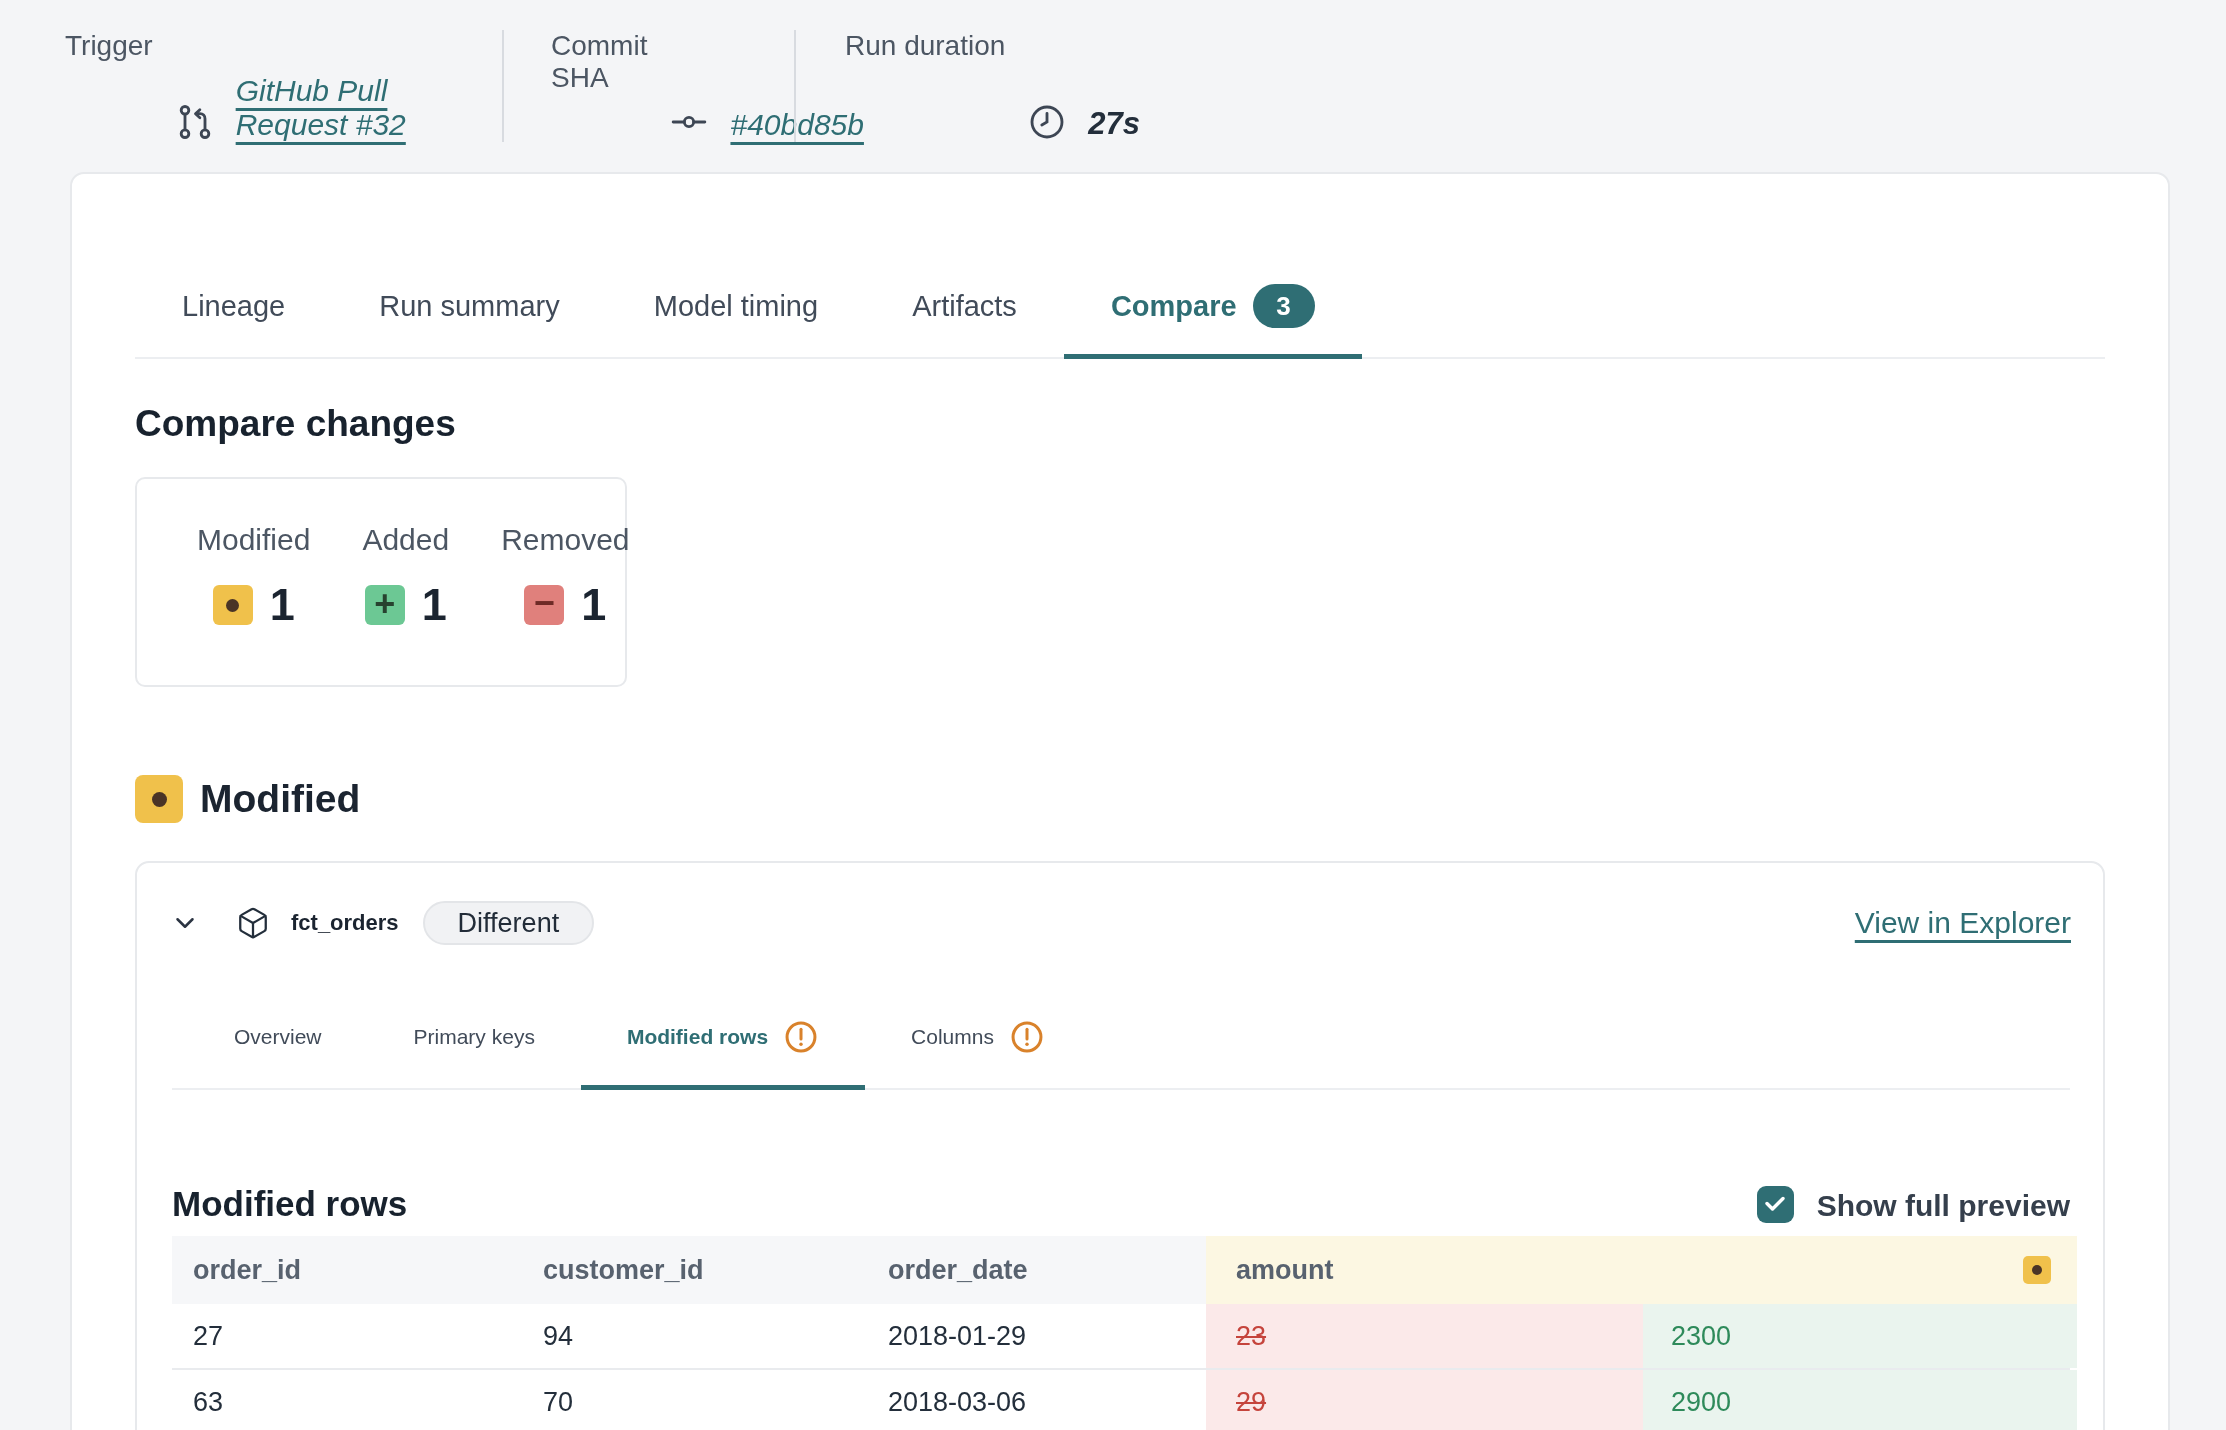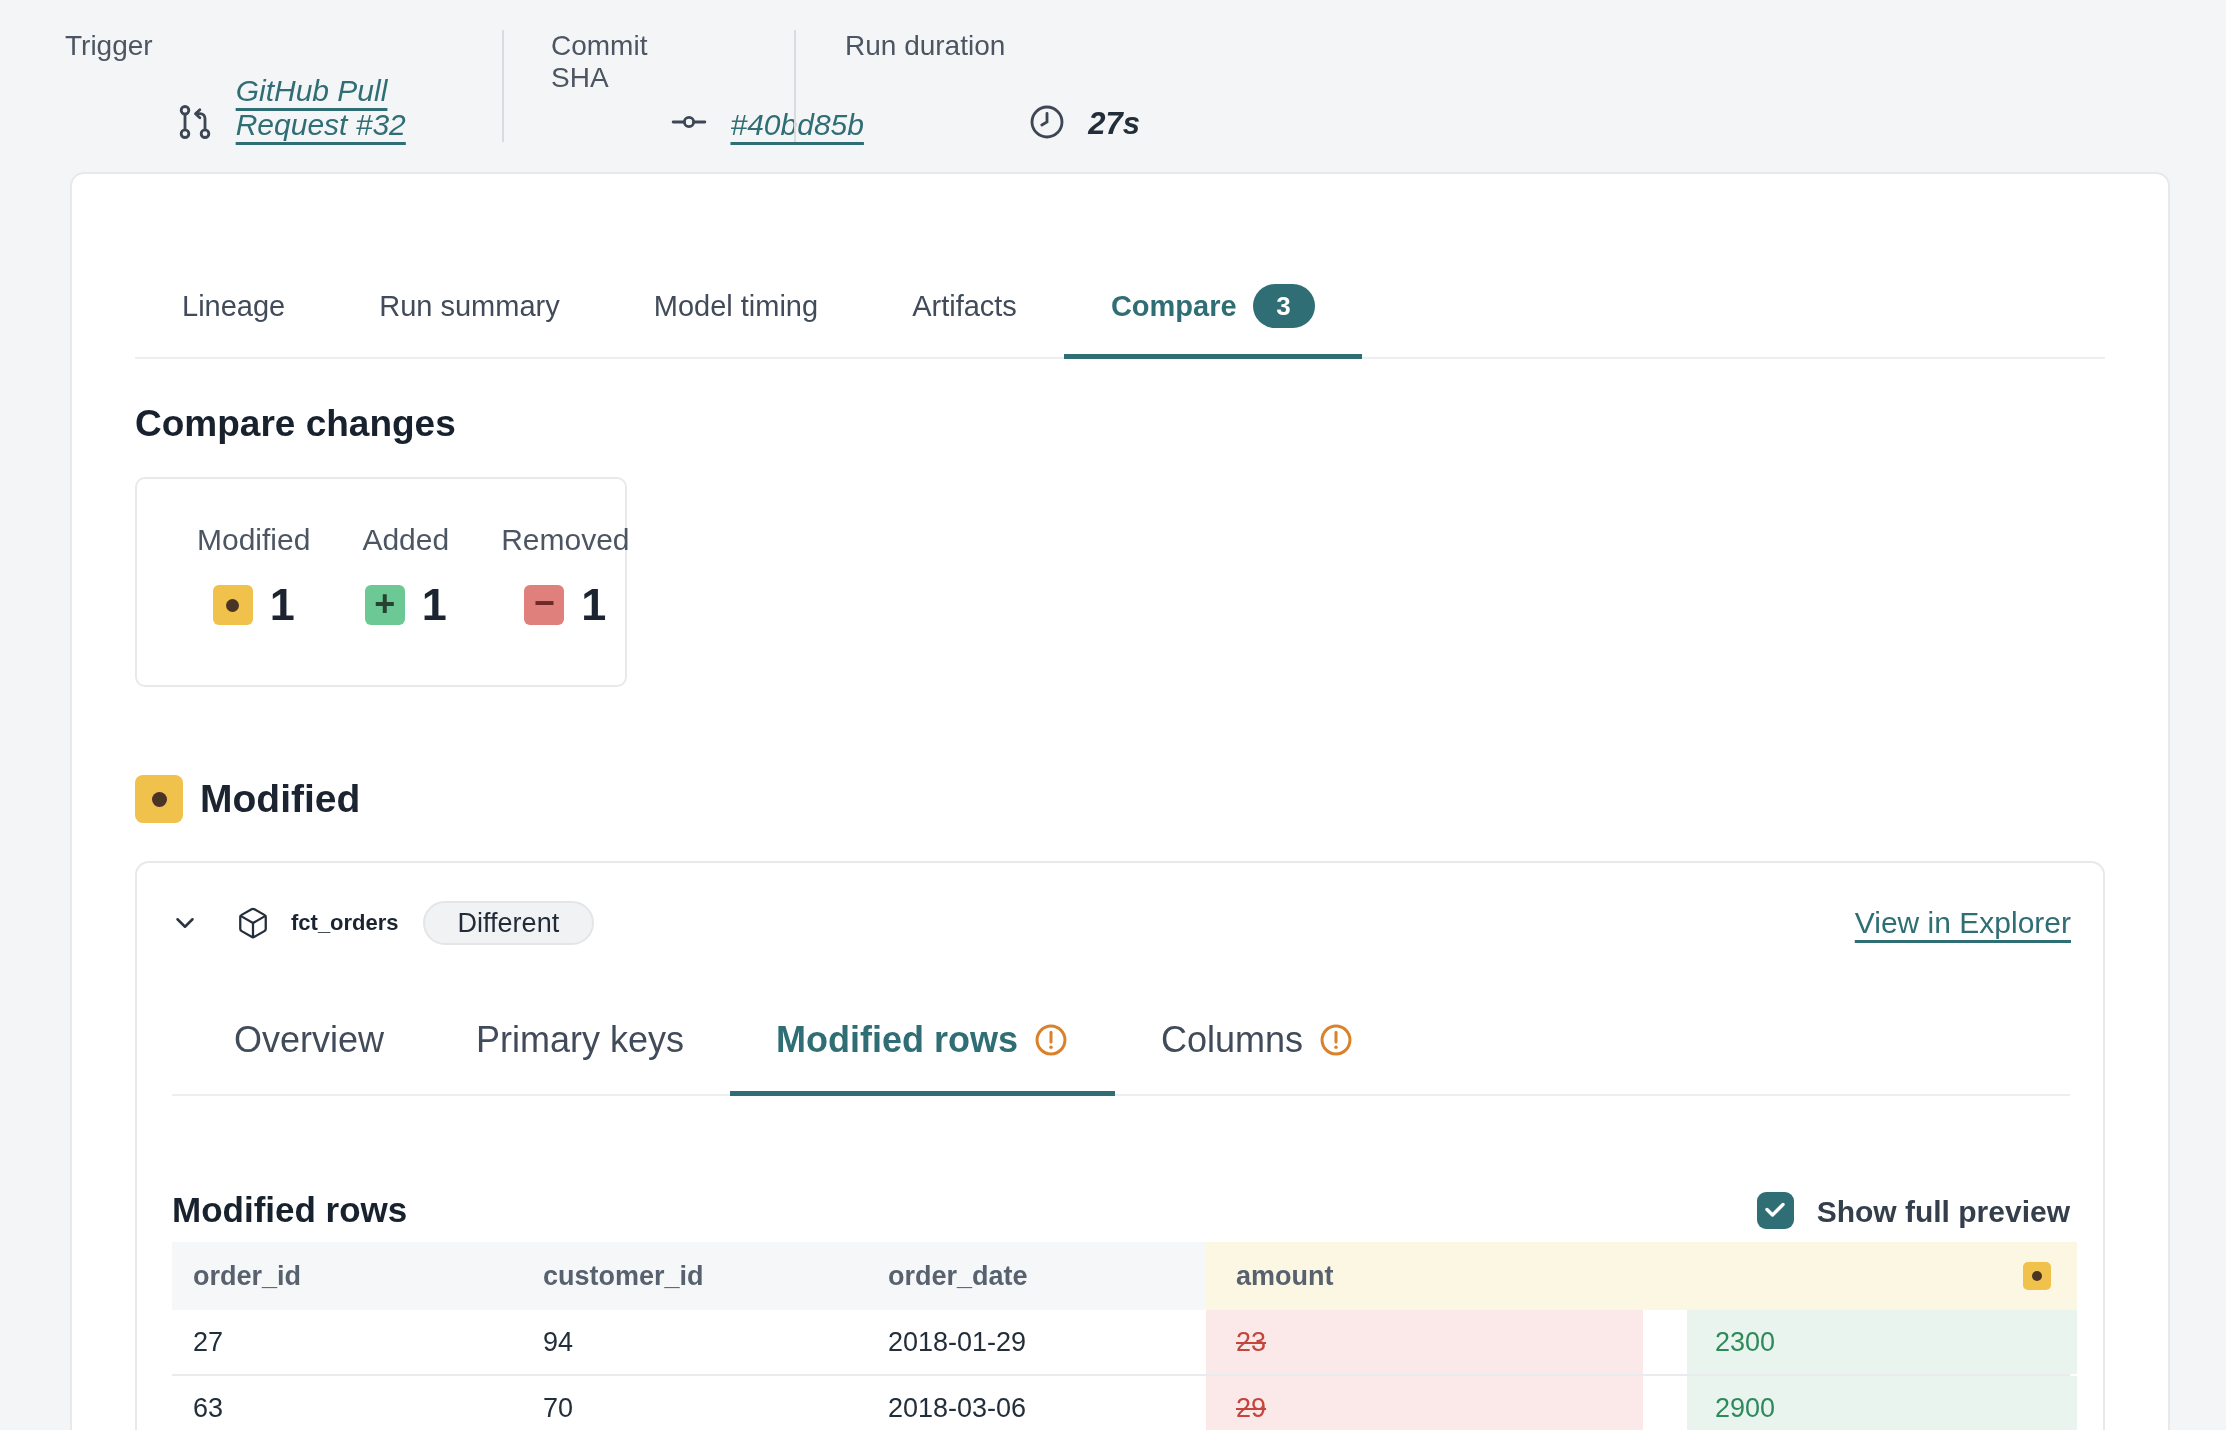--- a/index.html
+++ b/index.html
@@ -83,21 +83,21 @@
   .status-badge {
     margin-left:24px; height:44px; padding:0 33px; border-radius:22px;
     background:#f1f2f4; border:2px solid #e3e5e8;
     display:flex; align-items:center; font-size:27px; color:#222c38;
   }
   .model-header .spacer { flex:1; }
 
   
   .inner-tabs { display:flex; margin:74px 33px 0 35px; padding-left:16px; border-bottom:2px solid #eceef1; }
   .itab {
-    padding:0 46px 30px; font-size:36px; font-weight:500; color:#414b59;
+    padding:0 46px 30px; font-size:21px; font-weight:500; color:#414b59;
     display:flex; align-items:center; gap:15px;
     border-bottom:5px solid transparent; margin-bottom:-2px; cursor:pointer;
   }
   .itab.active { color:#2f6e74; font-weight:700; border-bottom-color:#2f6e74; }
   .warn-icon { width:36px; height:36px; color:#d9822b; flex:none; }
 
   
   .rows-head { display:flex; align-items:center; justify-content:space-between; margin:94px 33px 0 35px; }
   .rows-title { font-size:35px; font-weight:700; color:#18222e; }
   .toggle { display:flex; align-items:flex-end; gap:23px; cursor:pointer; }
@@ -116,21 +116,21 @@
   .amount-head {
     grid-column:4 / 6; height:100%; background:#fcf7e2;
     display:flex; align-items:center; justify-content:space-between;
     padding:0 26px 0 30px;
   }
   .amount-marker { width:28px; height:28px; border-radius:5px; background:#f0c14b; display:flex; align-items:center; justify-content:center; }
   .amount-marker .mark-dot { width:10px; height:10px; }
   .t-body-row { height:66px; border-bottom:2px solid #e9ebee; }
   .t-body-row .cell { padding-left:21px; color:#232e3b; height:100%; display:flex; align-items:center; }
   .cell-old { background:#fbe9e9; color:#c5443c !important; padding-left:30px !important; text-decoration:line-through; }
-  .cell-new { background:#eaf4ee; color:#2e8a5a !important; padding-left:28px !important;margin-left:44px; }
+  .cell-new { background:#eaf4ee; color:#2e8a5a !important; padding-left:28px !important; }
 </style>
 </head>
 <body>
 
 <header class="top-bar">
   <div class="stat stat-1">
     <div class="stat-label">Trigger</div>
     <div class="stat-value-row">
       <span class="bar-icon">
         <svg viewBox="0 0 24 24" fill="none" stroke="currentColor" stroke-width="1.7" stroke-linecap="round" stroke-linejoin="round">

